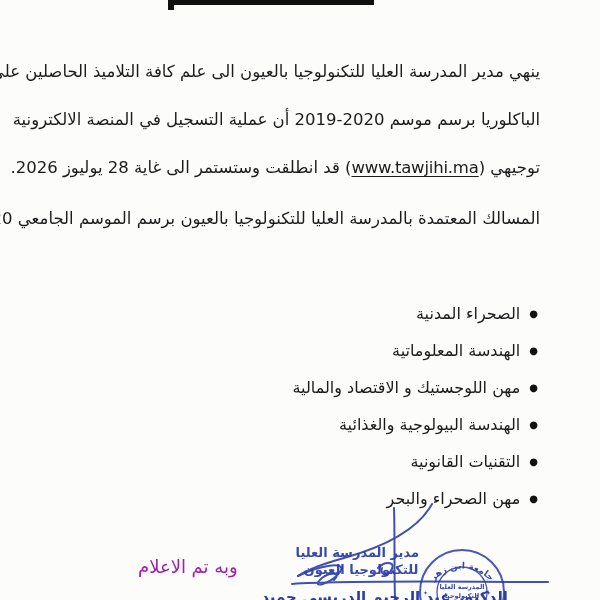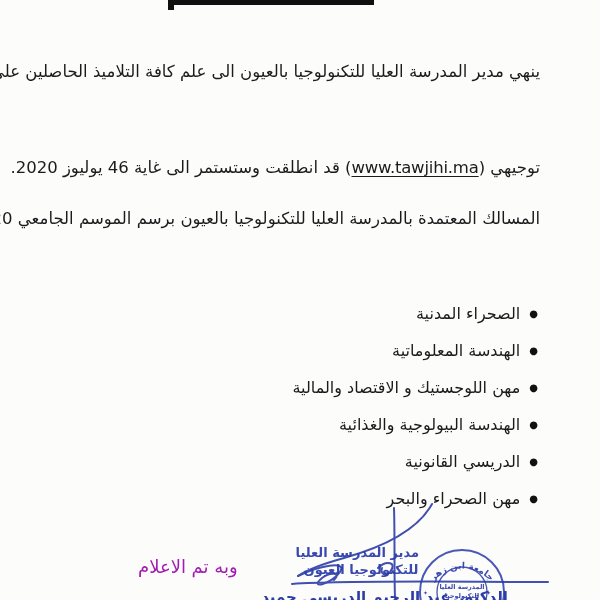--- a/index.html
+++ b/index.html
@@ -82,28 +82,29 @@
 </style>
 </head>
 <body>
 
 <div class="page">
 
   <div class="letterhead-rule"></div>
   <div class="letterhead-nub"></div>
 
   <div class="para-line l1">ينهي مدير المدرسة العليا للتكنولوجيا بالعيون الى علم كافة التلاميذ الحاصلين على</div>
-  <div class="para-line l3"><span>توجيهي (</span><span class="url">www.tawjihi.ma</span><span>) قد انطلقت وستستمر الى غاية 46 يوليوز 2020.</span></div>
+  <div class="para-line l2">الباكلوريا برسم موسم 2020-2019 أن عملية التسجيل في المنصة الالكترونية</div>
+  <div class="para-line l3"><span>توجيهي (</span><span class="url">www.tawjihi.ma</span><span>) قد انطلقت وستستمر الى غاية 28 يوليوز 2026.</span></div>
   <div class="para-line l4">المسالك المعتمدة بالمدرسة العليا للتكنولوجيا بالعيون برسم الموسم الجامعي 2020-</div>
 
   <div class="track-item t1"><span class="bullet">●</span><span>الصحراء المدنية</span></div>
   <div class="track-item t2"><span class="bullet">●</span><span>الهندسة المعلوماتية</span></div>
   <div class="track-item t3"><span class="bullet">●</span><span>مهن اللوجستيك و الاقتصاد والمالية</span></div>
   <div class="track-item t4"><span class="bullet">●</span><span>الهندسة البيولوجية والغذائية</span></div>
-  <div class="track-item t5"><span class="bullet">●</span><span>الدريسي القانونية</span></div>
+  <div class="track-item t5"><span class="bullet">●</span><span>التقنيات القانونية</span></div>
   <div class="track-item t6"><span class="bullet">●</span><span>مهن الصحراء والبحر</span></div>
 
   <div class="closing">وبه تم الاعلام</div>
 
   <div class="stamp-title">
     <div>مدير المدرسة العليا</div>
     <div>للتكنولوجيا العيون</div>
   </div>
 
   <svg class="seal-svg" width="92" height="92" viewBox="0 0 92 92">

